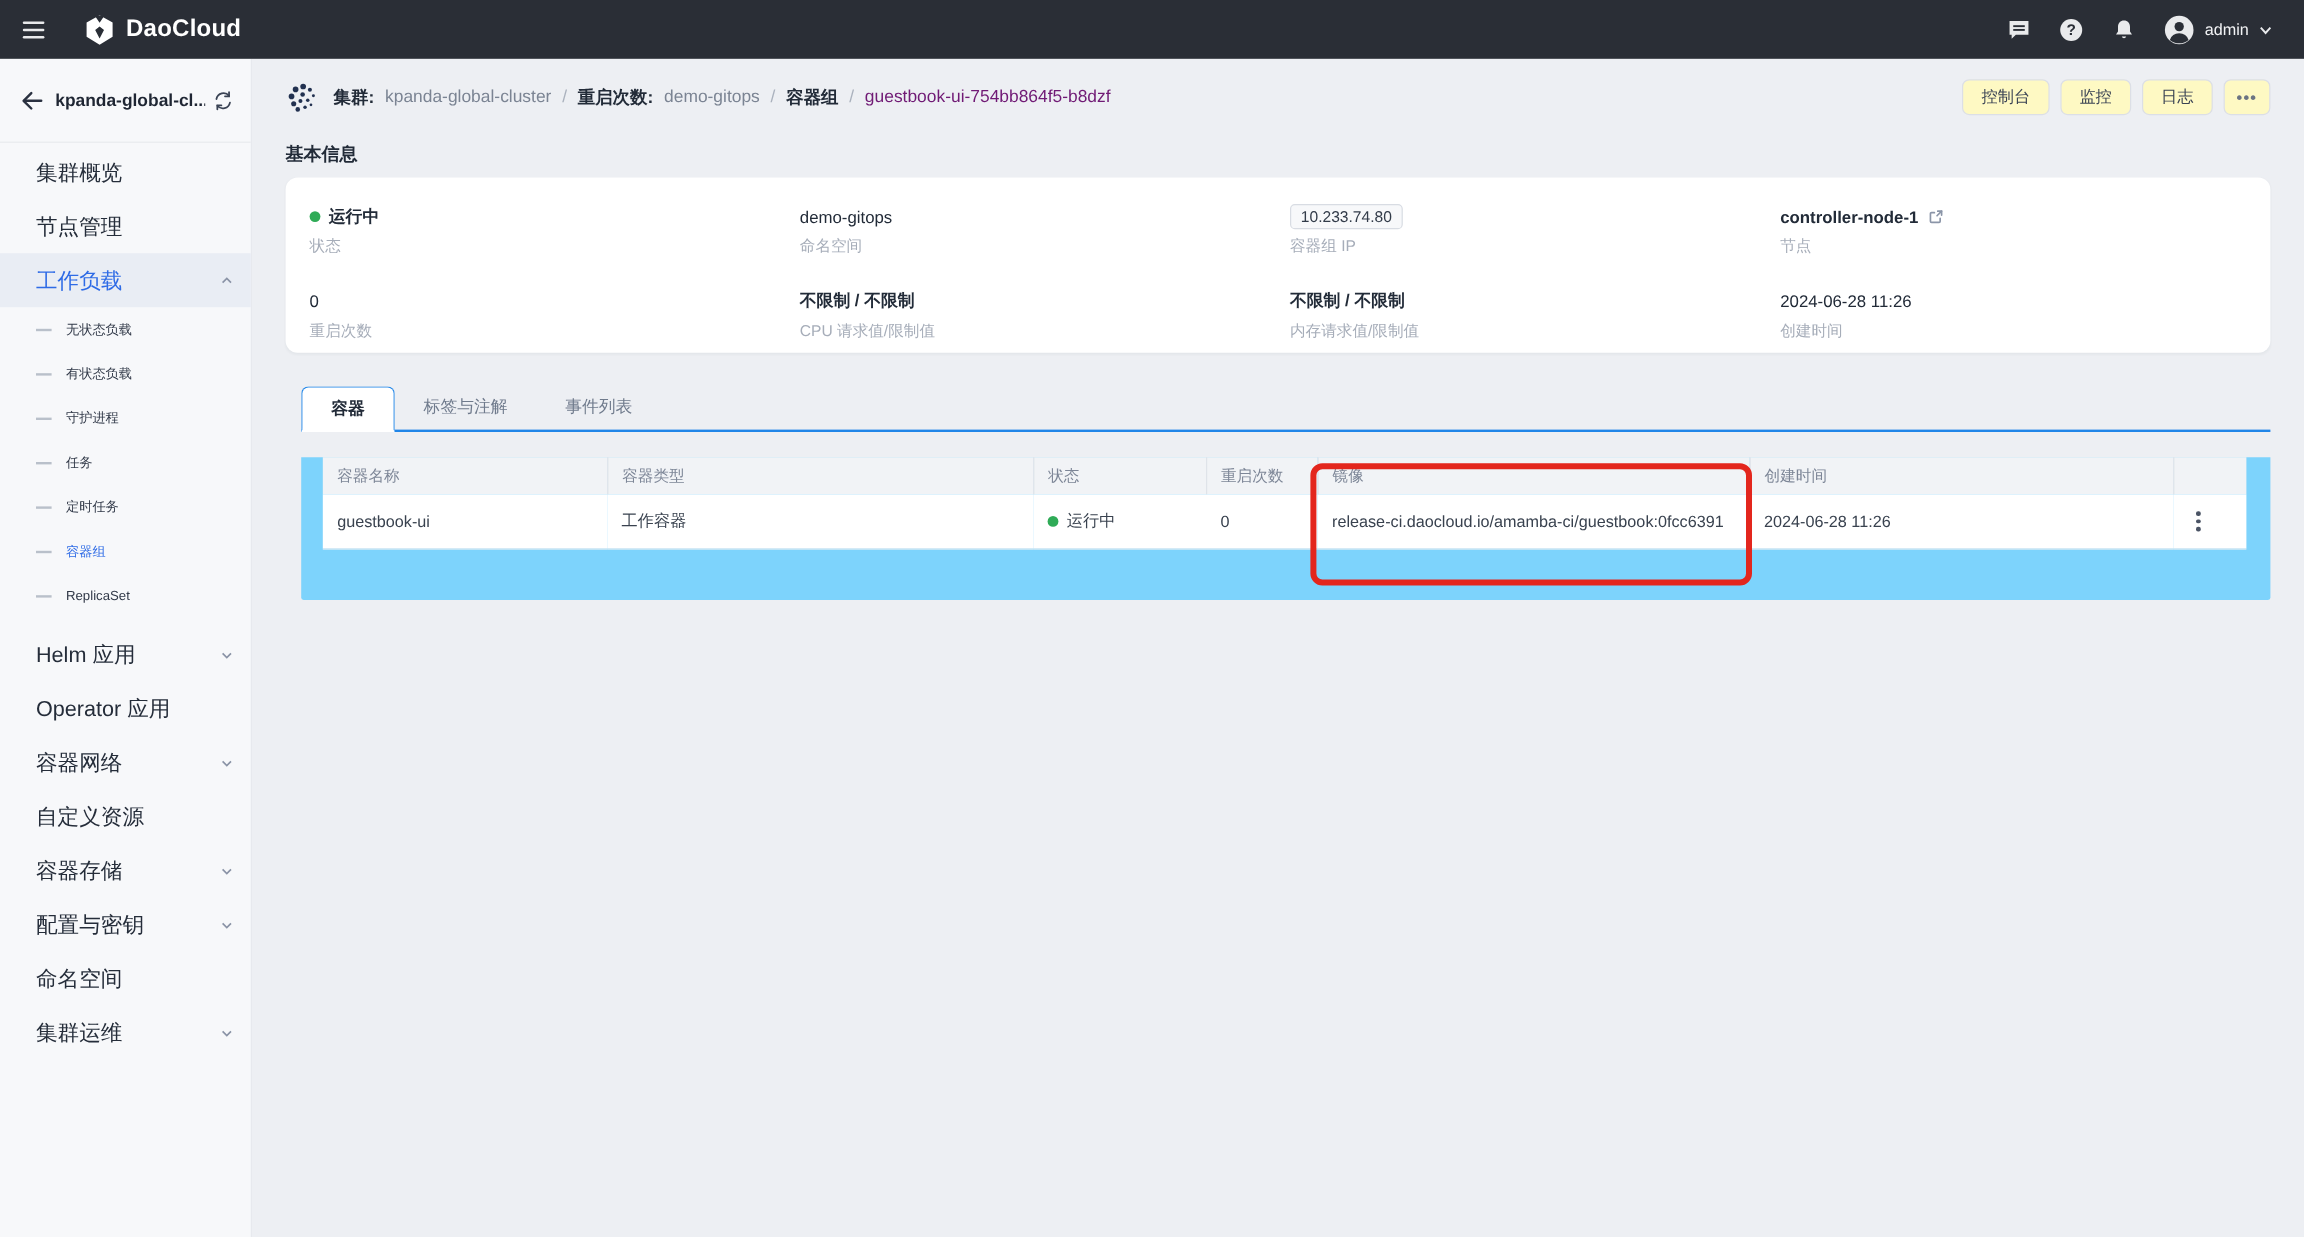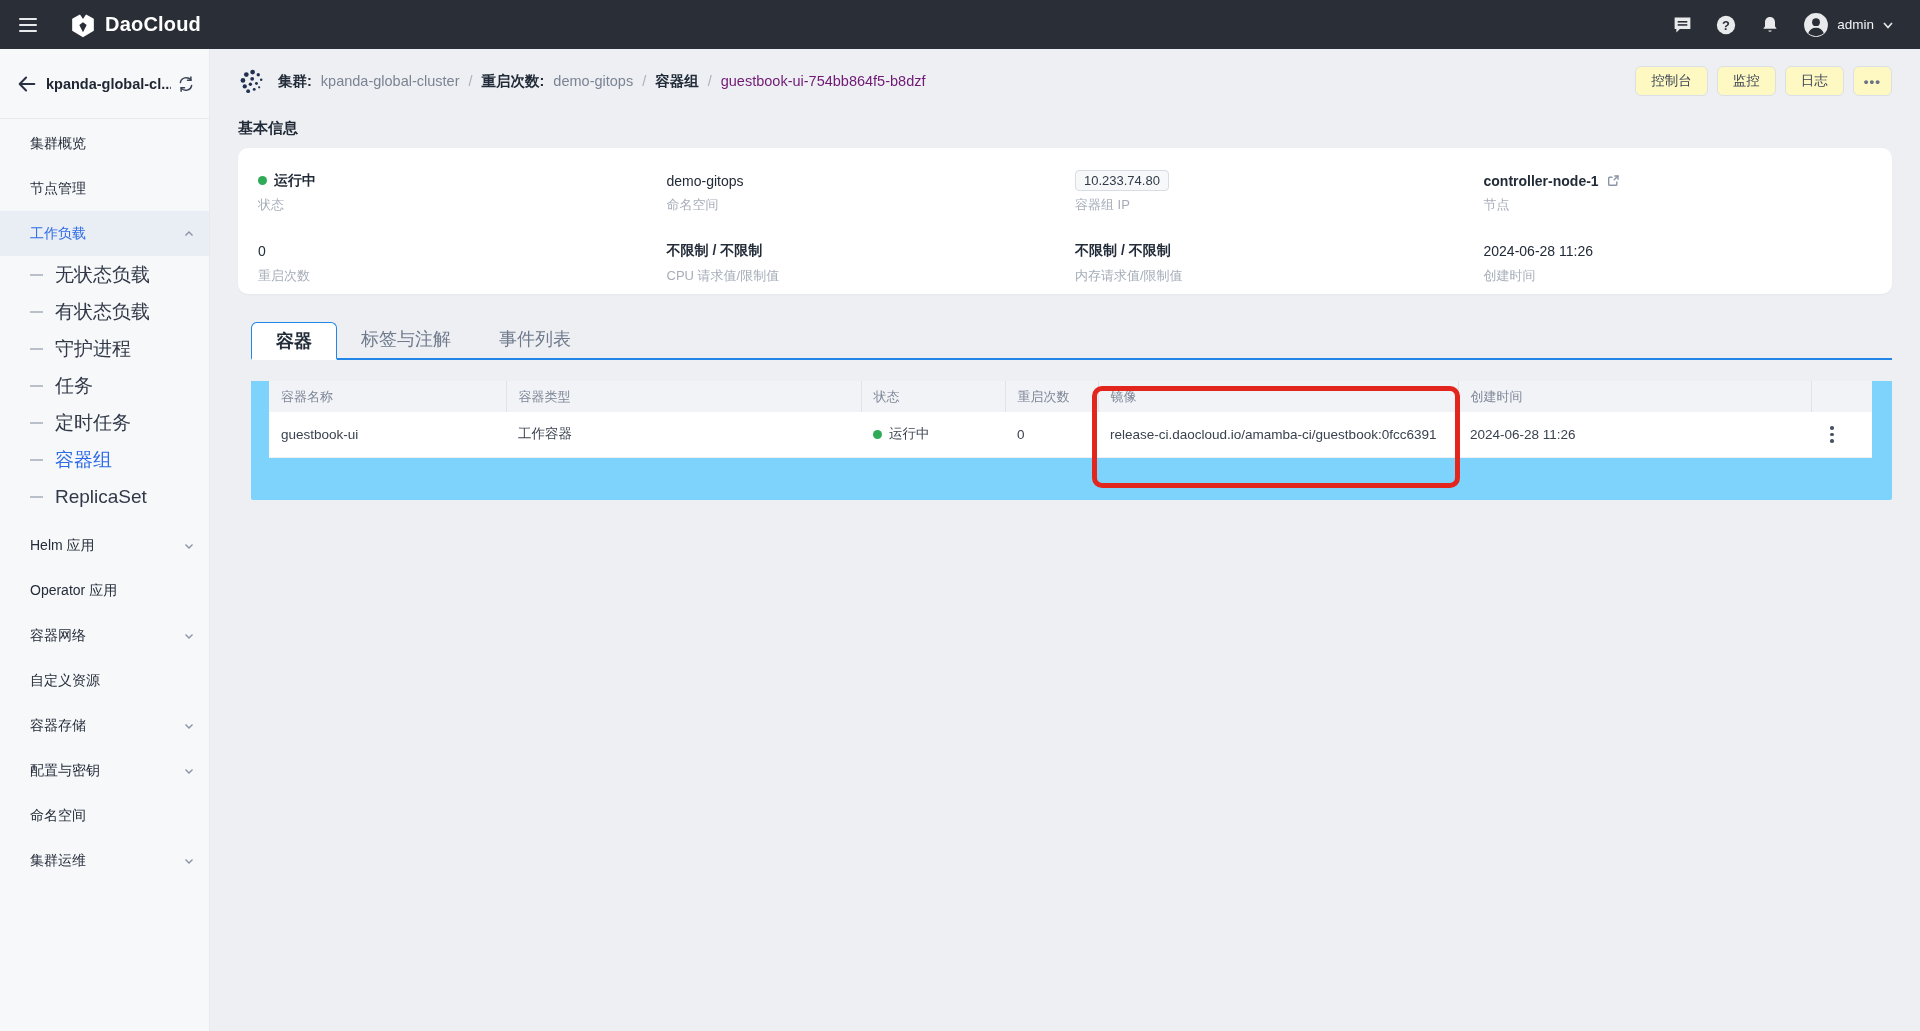--- a/index.html
+++ b/index.html
@@ -24,22 +24,22 @@
   .sidebar { position:absolute; left:0; top:49px; width:210px; bottom:0;
     background:#f7f8fa; border-right:1px solid #e7e9ee; z-index:20; }
   .side-head { height:69px; display:flex; align-items:center; padding:0 14px 0 16px; }
   .side-head .back { width:22px; height:22px; cursor:pointer; flex:none; }
   .side-cluster { font-size:14.5px; font-weight:600; color:#1f2633; margin-left:8px;
     white-space:nowrap; overflow:hidden; flex:1; }
   .side-head .refresh { width:18px; height:18px; cursor:pointer; flex:none; margin-left:6px; }
   .side-divider { height:1px; background:#e8eaee; }
   .side-menu { padding-top:2px; }
   .s-item { height:45px; display:flex; align-items:center; padding:0 14px 0 30px;
-    font-size:14px; color:#252d3a; cursor:pointer; position:relative; }
-  .s-item.sub { height:37px; font-size:19px; padding-left:30px; color:#313948; }
+    font-size:18px; color:#252d3a; cursor:pointer; position:relative; }
+  .s-item.sub { height:37px; font-size:11px; padding-left:30px; color:#313948; }
   .s-item .dash { width:13px; height:2px; background:#b9c0ca; margin-right:12px; flex:none; }
   .s-item.active { color:#2e6be6; }
   .s-item.row-active { background:#e9edf4; color:#2e6be6; }
   .s-item .chev { margin-left:auto; width:12px; height:12px; flex:none; }
   .s-gap { height:8px; }
 
   
   .main { position:absolute; left:210px; top:49px; right:0; bottom:0; background:#edeff3; }
   .topbar { height:64px; display:flex; align-items:center; padding:0 28px; }
   .crumb { display:flex; align-items:center; gap:9px; font-size:14.5px; }
@@ -64,21 +64,21 @@
   .cell .v { font-size:14px; color:#222b38; height:21px; display:flex; align-items:center; gap:7px; }
   .cell .v.bold { font-weight:700; }
   .cell .lab { font-size:13px; color:#a6adb9; margin-top:5px; }
   .dot { width:9px; height:9px; border-radius:50%; background:#2fab57; display:inline-block; flex:none; }
   .ip-badge { border:1px solid #d8dce3; background:#f7f8fa; border-radius:4px;
     padding:2px 8px; font-size:13px; color:#323b49; }
   .ext-ic { width:14px; height:14px; cursor:pointer; }
 
   .tabs-row { margin-top:26px; margin-left:13px; margin-right:0; display:flex; align-items:flex-end;
     border-bottom:2px solid #2186e8; position:relative; }
-  .tab { height:38px; padding:0 24px; display:flex; align-items:center; font-size:18px;
+  .tab { height:38px; padding:0 24px; display:flex; align-items:center; font-size:14px;
     color:#6f7a8c; cursor:pointer; }
   .tab.active { background:#fff; border:1px solid #2186e8; border-bottom:2px solid #fff;
     margin-bottom:-2px; border-radius:6px 6px 0 0; color:#222b38; font-weight:700; }
 
   .tab-panel { margin-left:13px; background:#7dd3fc; height:119px; position:relative;
     border-radius:0 0 2px 2px; }
   .ctable { width:1603px; margin:21px 18px 0 18px; border-collapse:collapse; table-layout:fixed; }
   .ctable th { background:#f1f3f6; height:31px; font-size:13px; font-weight:400; color:#7d8697;
     text-align:left; padding:0 12px; border-right:1px solid #dfe3e9; }
   .ctable th:last-child { border-right:none; }

